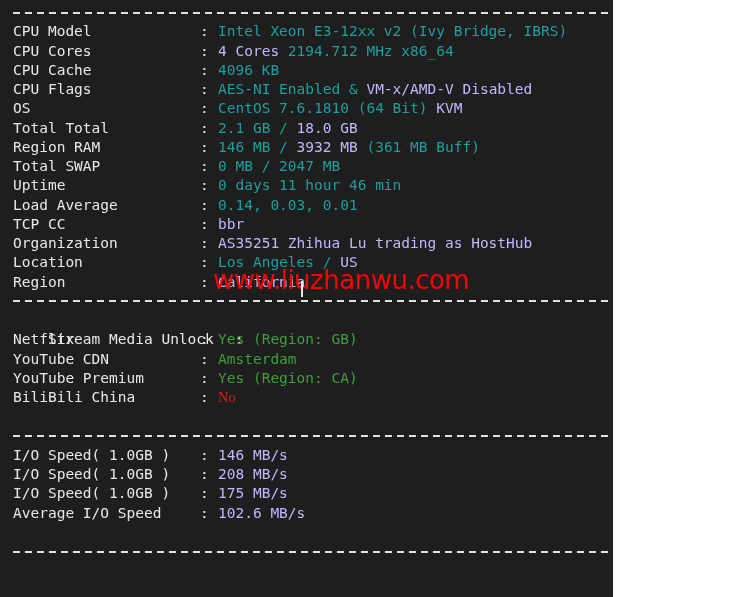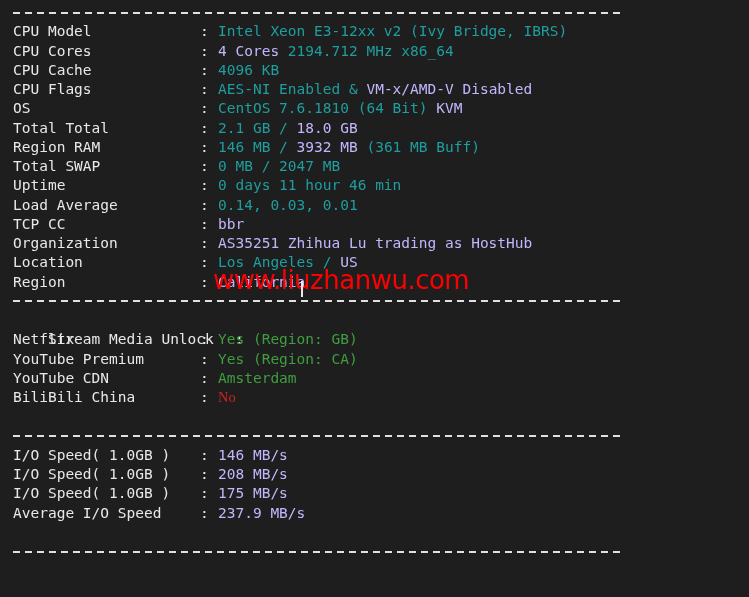--- a/index.html
+++ b/index.html
@@ -5,21 +5,21 @@
   html, body {
     margin: 0;
     padding: 0;
     background: #ffffff;
   }
   body {
     font-family: "DejaVu Sans Mono", monospace;
   }
   .terminal {
     position: relative;
-    width: 749px;
+    width: 613px;
     height: 597px;
     background: #1e1e1e;
     overflow: hidden;
     font-family: "DejaVu Sans Mono", monospace;
     font-size: 14.5px;
     line-height: 19.25px;
     color: #e6e6e6;
     box-sizing: border-box;
     padding-top: 3px;
   }
@@ -121,36 +121,36 @@
   <div class="sep">
     <div class="sep-line"></div>
   </div>
 
   <div class="row">
     <span class="label">Stream Media Unlock</span><span class="colon">:</span>
   </div>
 
   <div>
       <div class="row"><span class="label">Netflix</span><span class="colon">:</span><span class="val c-green">Yes (Region: GB)</span></div>
+      <div class="row"><span class="label">YouTube CDN</span><span class="colon">:</span><span class="val c-green">Amsterdam</span></div>
       <div class="row"><span class="label">YouTube Premium</span><span class="colon">:</span><span class="val c-green">Yes (Region: CA)</span></div>
-      <div class="row"><span class="label">YouTube CDN</span><span class="colon">:</span><span class="val c-green">Amsterdam</span></div>
       <div class="row"><span class="label">BiliBili China</span><span class="colon">:</span><span class="val c-red">No</span></div>
     </div>
 
   <div class="spacer"></div>
 
   <div class="sep">
     <div class="sep-line"></div>
   </div>
 
   <div>
       <div class="row"><span class="label">I/O Speed( 1.0GB )</span><span class="colon">:</span><span class="val c-yellow">146 MB/s</span></div>
       <div class="row"><span class="label">I/O Speed( 1.0GB )</span><span class="colon">:</span><span class="val c-yellow">208 MB/s</span></div>
       <div class="row"><span class="label">I/O Speed( 1.0GB )</span><span class="colon">:</span><span class="val c-yellow">175 MB/s</span></div>
-      <div class="row"><span class="label">Average I/O Speed</span><span class="colon">:</span><span class="val c-yellow">237.9 MB/s</span></div>
+      <div class="row"><span class="label">Average I/O Speed</span><span class="colon">:</span><span class="val c-yellow">102.6 MB/s</span></div>
     </div>
 
   <div class="spacer"></div>
 
   <div class="sep">
     <div class="sep-line"></div>
   </div>
 
   <div class="row">
     

